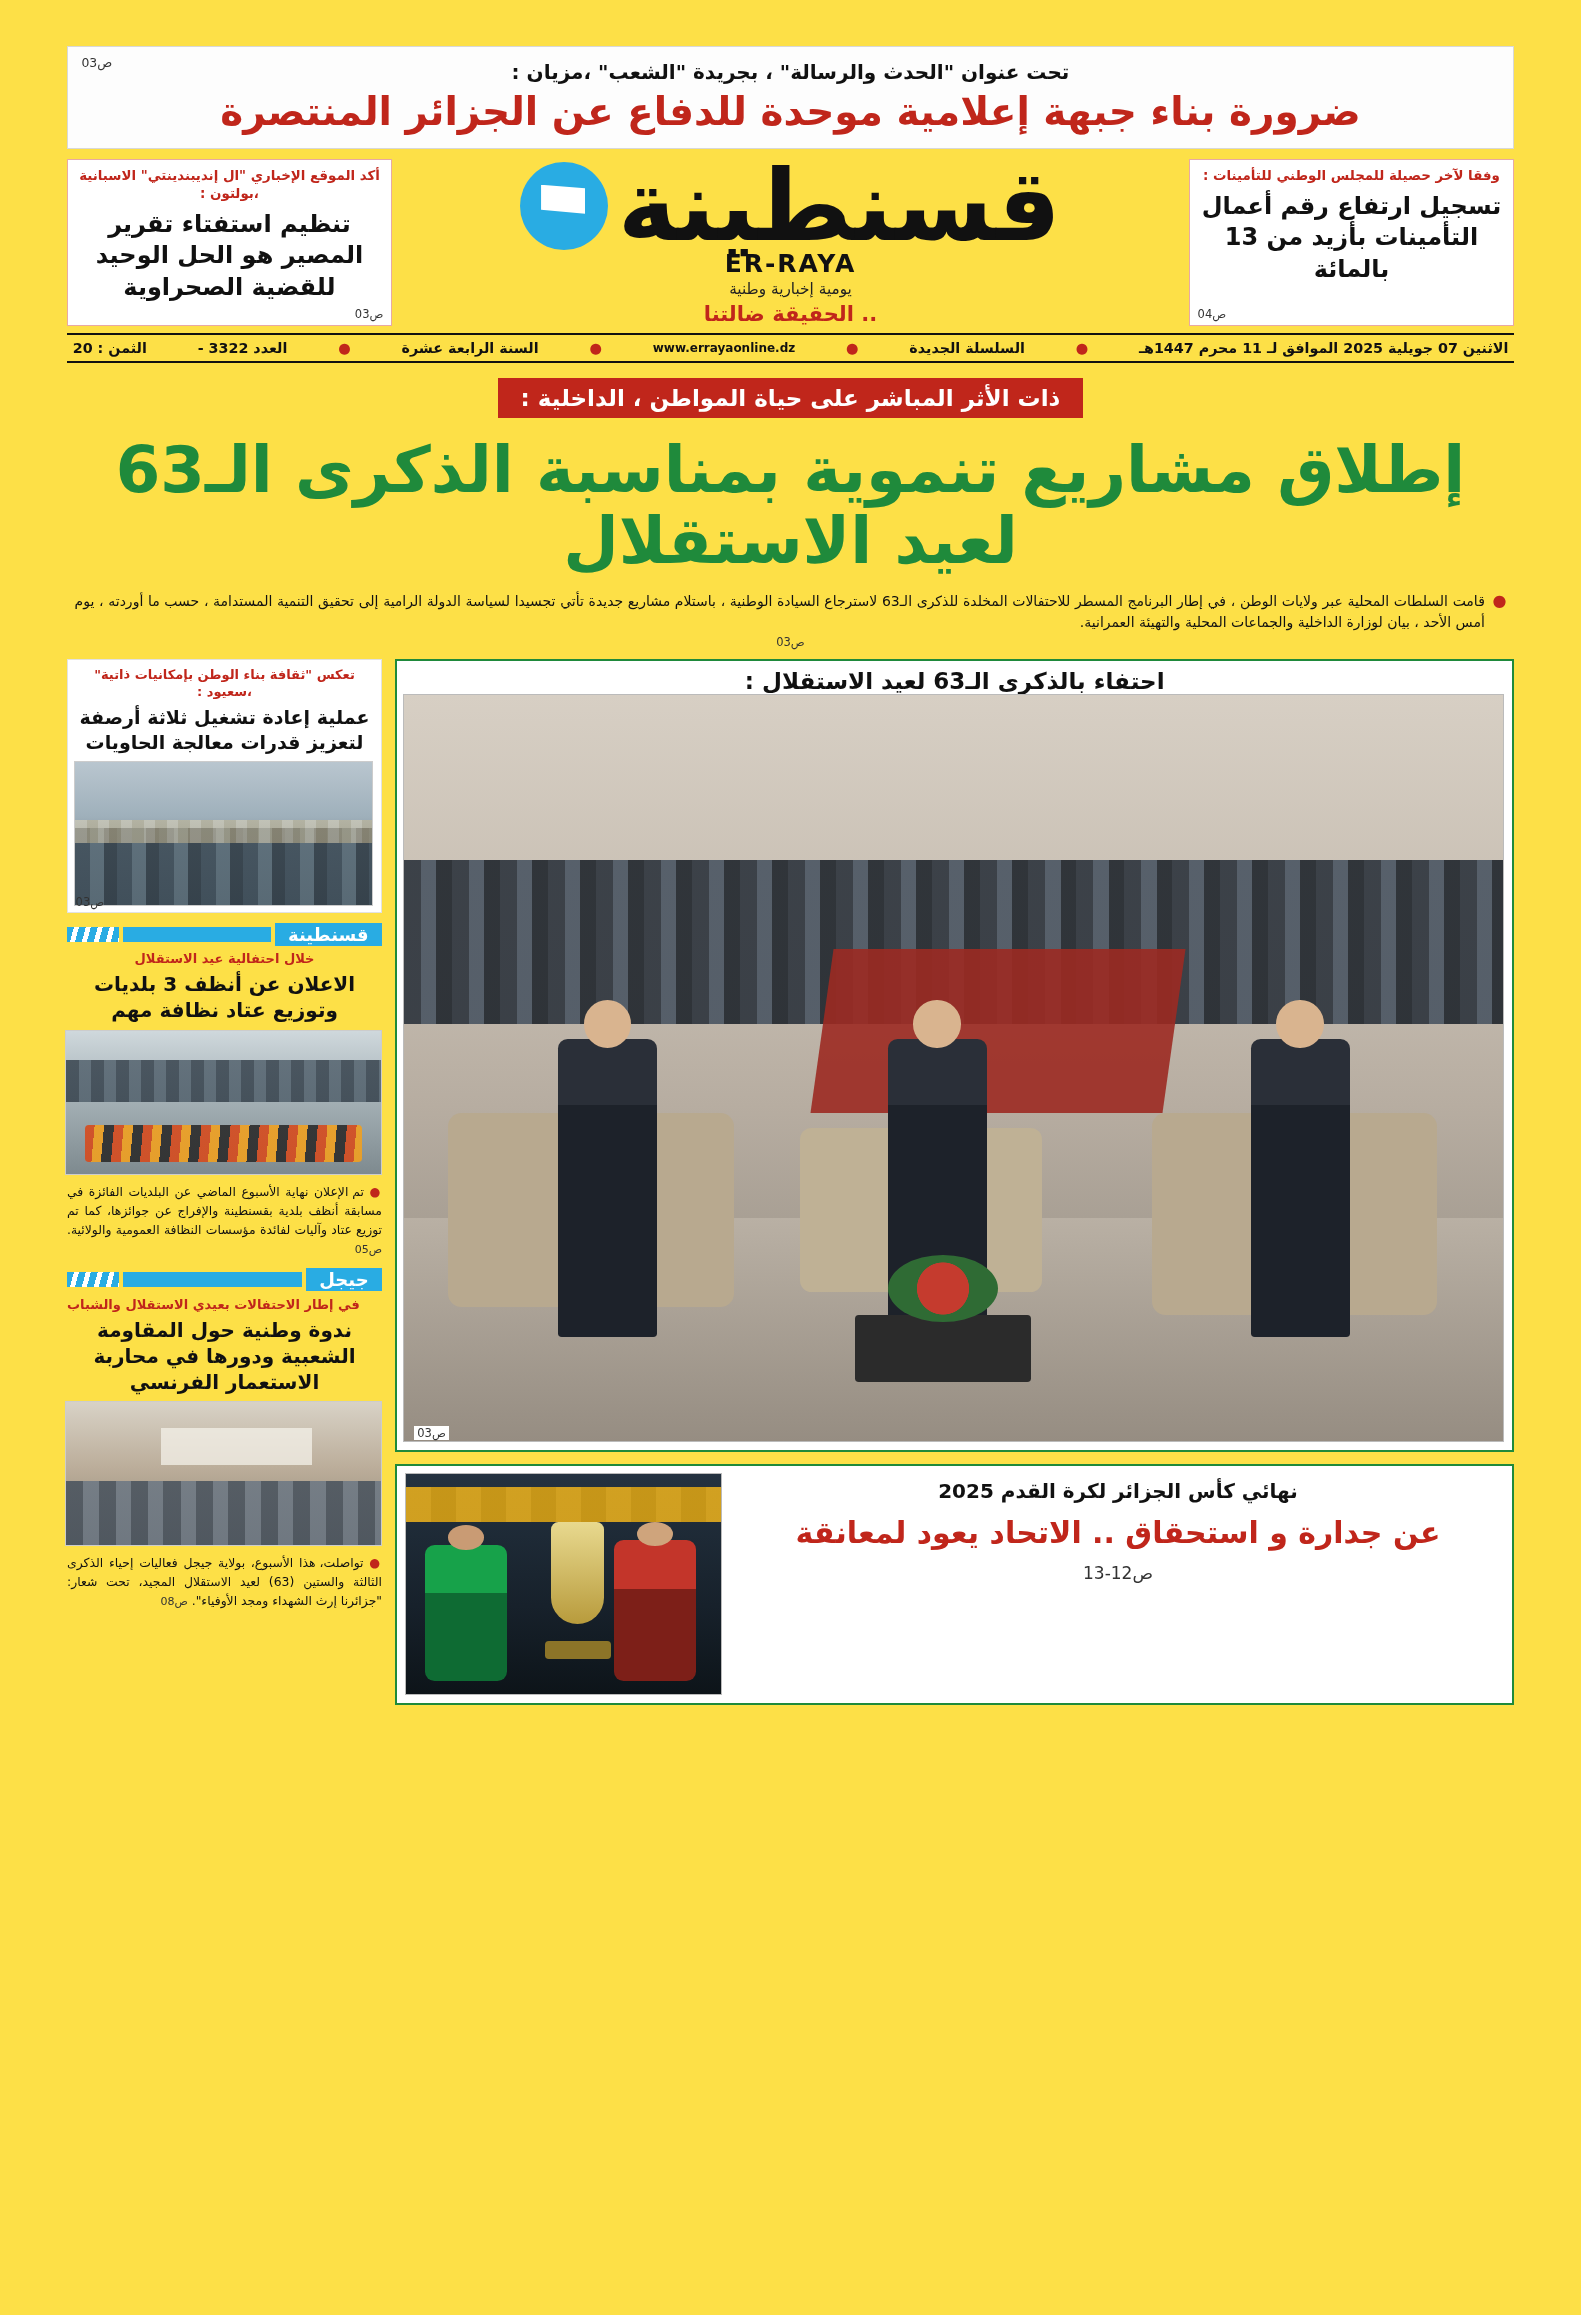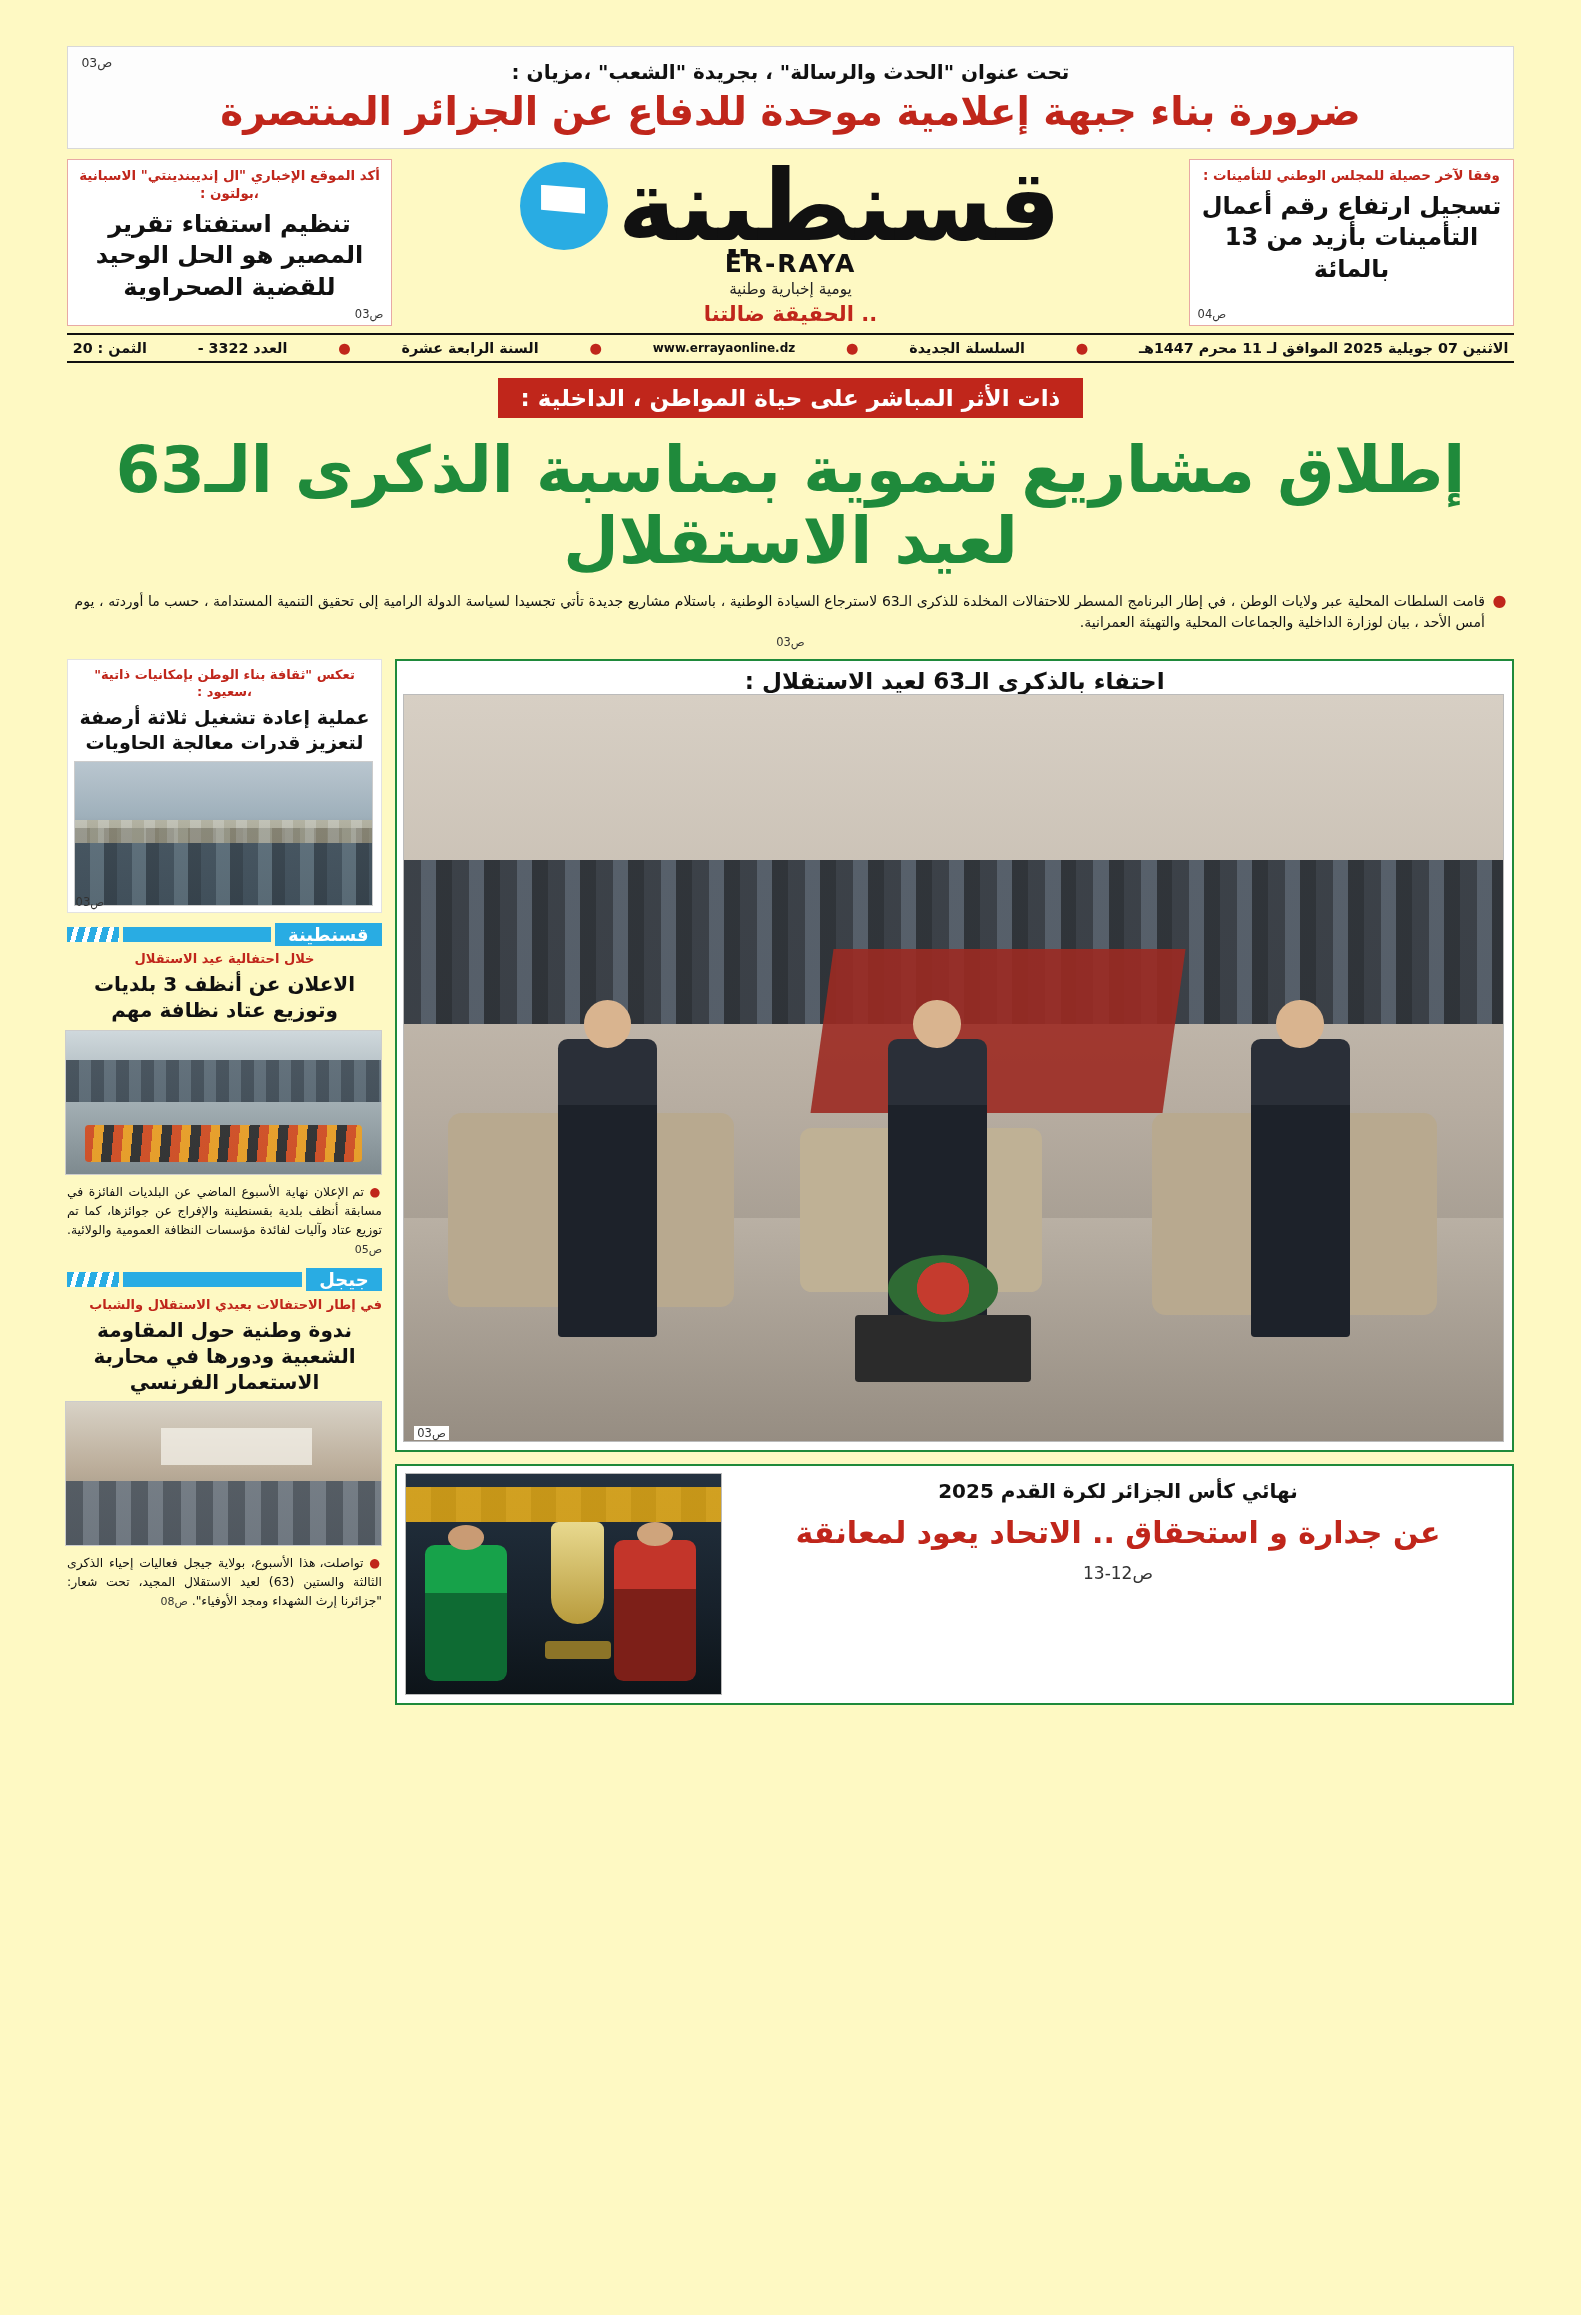--- a/index.html
+++ b/index.html
@@ -1,17 +1,17 @@
 <!DOCTYPE html>
 <html lang="ar" dir="rtl"><head>
 <meta charset="utf-8">
 <style>
   html,body{margin:0;padding:0;background:#ffffff;}
   body{width:1581px;height:2315px;font-family:"DejaVu Sans", sans-serif;color:#111;}
-  .page{position:relative;width:1581px;height:2315px;background:#fef9c3;box-sizing:border-box;padding:0;text-decoration:underline;}
+  .page{position:relative;width:1581px;height:2315px;background:#fde047;box-sizing:border-box;padding:0;text-decoration:underline;}
   .sheet{position:absolute;left:67px;top:46px;width:1447px;height:2227px;}
 
   
   .top-teaser{border:1.9px solid #d8d8d8;background:#fdfdfd;padding:7.6px 13.4px 13.4px 13.4px;position:relative;}
   .teaser-kicker{font-size:20px;font-weight:bold;text-align:center;color:#111;margin:5.7px 0 5.7px 0;}
   .teaser-head{font-size:39px;line-height:1.15;font-weight:bold;color:#c0261b;text-align:center;letter-spacing:-1px;}
   .page-ref{font-size:12.4px;color:#333;}
   .ref-tl{position:absolute;top:7.6px;right:auto;left:13.4px;}
 
   
@@ -255,21 +255,21 @@
           <span class="pg">ص05</span>
         </div>
       </div>
 
       <div class="sectionbar">
         <span class="lbl">جيجل</span>
         <span class="bar"></span>
         <span class="stripes"></span>
       </div>
       <div>
-        <div class="kick" style="font-size:13px;font-weight:bold;color:#c0261b;text-align:right;">في إطار الاحتفالات بعيدي الاستقلال والشباب</div>
+        <div class="kick" style="font-size:13px;font-weight:bold;color:#c0261b;text-align:left;">في إطار الاحتفالات بعيدي الاستقلال والشباب</div>
         <div class="h" style="font-size:20px;font-weight:bold;text-align:center;line-height:1.3;margin-top:4.8px;">ندوة وطنية حول المقاومة الشعبية ودورها في محاربة الاستعمار الفرنسي</div>
         <div class="photo">
           <div class="ph ph-conf"></div>
         </div>
         <div class="para">
           <span class="bullet">●</span>
           <span>تواصلت، هذا الأسبوع، بولاية جيجل فعاليات إحياء الذكرى الثالثة والستين (63) لعيد الاستقلال المجيد، تحت شعار: "جزائرنا إرث الشهداء ومجد الأوفياء".</span>
           <span class="pg">ص08</span>
         </div>
       </div>

